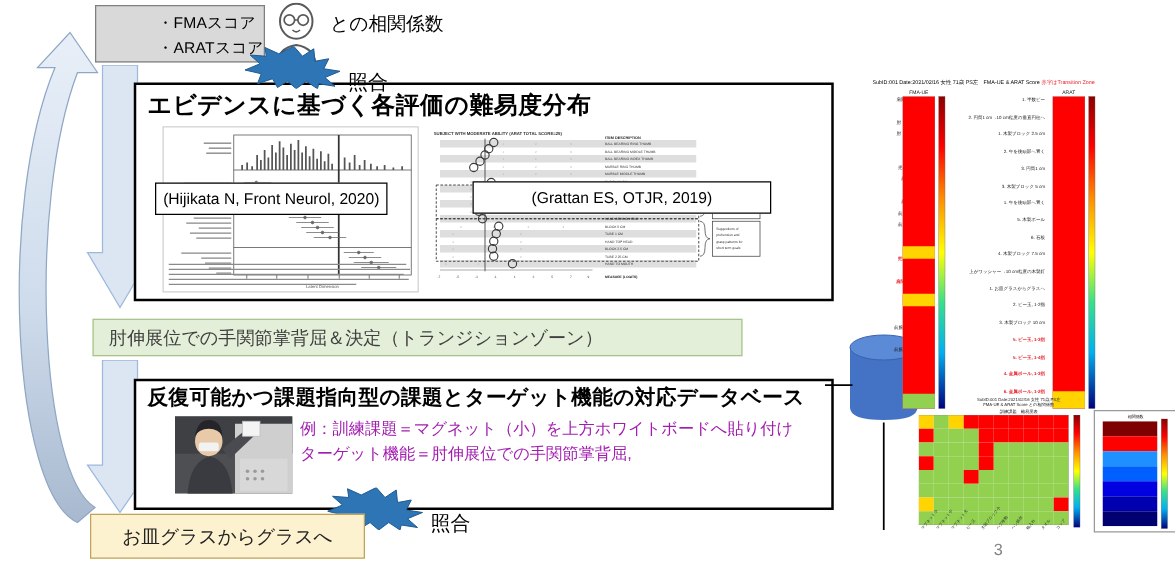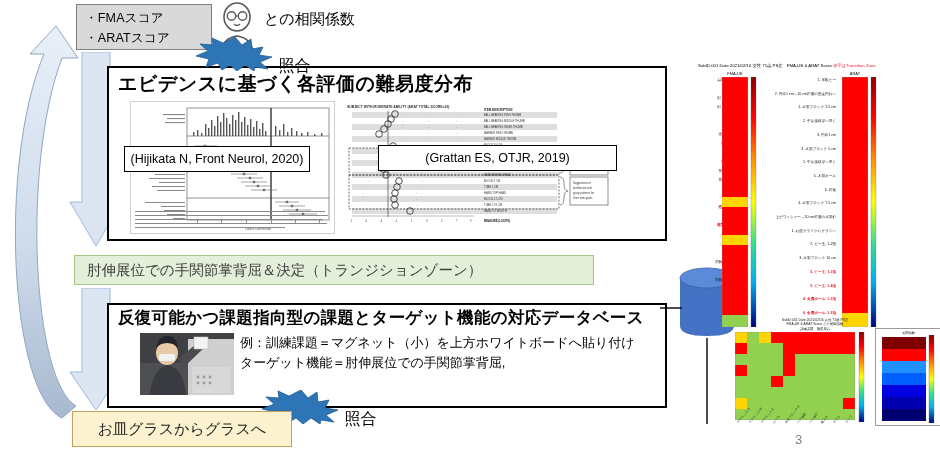--- a/index.html
+++ b/index.html
@@ -3,21 +3,21 @@
 <meta charset="utf-8">
 <style>
   html,body{margin:0;padding:0;background:#fff;}
   body{width:940px;height:465px;position:relative;overflow:hidden;
        font-family:"Liberation Sans","DejaVu Sans",sans-serif;color:#000;}
   .abs{position:absolute;}
 
   
   #score-box{left:76px;top:4px;width:136px;height:46px;background:#d9d9d9;
      border:1px solid #7f7f7f;box-sizing:border-box;padding:3px 0 0 8px;}
-  #score-box div{font-size:12.5px;line-height:20px;letter-spacing:.2px;white-space:nowrap;}
+  #score-box div{font-size:12.5px;line-height:20px;letter-spacing:.2px;white-space:nowrap;margin-left:41px;}
 
   
   #person{left:213px;top:2px;width:48px;height:52px;}
 
   
   #measure-label{left:264px;top:10px;font-size:15px;white-space:nowrap;}
 
   
   .burst{width:78px;height:34px;}
   #burst1{left:196px;top:37px;}
@@ -43,21 +43,21 @@
   #green-band{left:74px;top:255px;width:520px;height:30px;background:#e4efd9;
       border:1px solid #a9c48a;box-sizing:border-box;display:flex;align-items:center;
       padding-left:12px;font-size:14.5px;color:#404040;white-space:nowrap;}
 
   
   #db-panel{left:107px;top:303px;width:560px;height:105px;background:#fff;
       border:2px solid #000;box-sizing:border-box;}
   #db-title{left:118px;top:307px;font-size:16.5px;font-weight:bold;letter-spacing:.3px;white-space:nowrap;}
   #photo{left:140px;top:333px;width:94px;height:62px;overflow:hidden;border:0;}
   #db-lines{left:240px;top:333px;width:420px;}
-  #db-lines .l{font-size:13px;line-height:20px;white-space:nowrap;color:#000000;}
+  #db-lines .l{font-size:13px;line-height:20px;white-space:nowrap;color:#a21caf;}
   #db-lines .indent{padding-left:86px;}
   #db-lines .small{font-size:10px;}
   #db-lines b{font-weight:bold;}
 
   
   #decision-box{left:72px;top:411px;width:220px;height:36px;background:#fdf2cf;
       border:1px solid #bfa35a;box-sizing:border-box;display:flex;align-items:center;
       justify-content:center;font-size:15px;color:#222;white-space:nowrap;}
 
   

